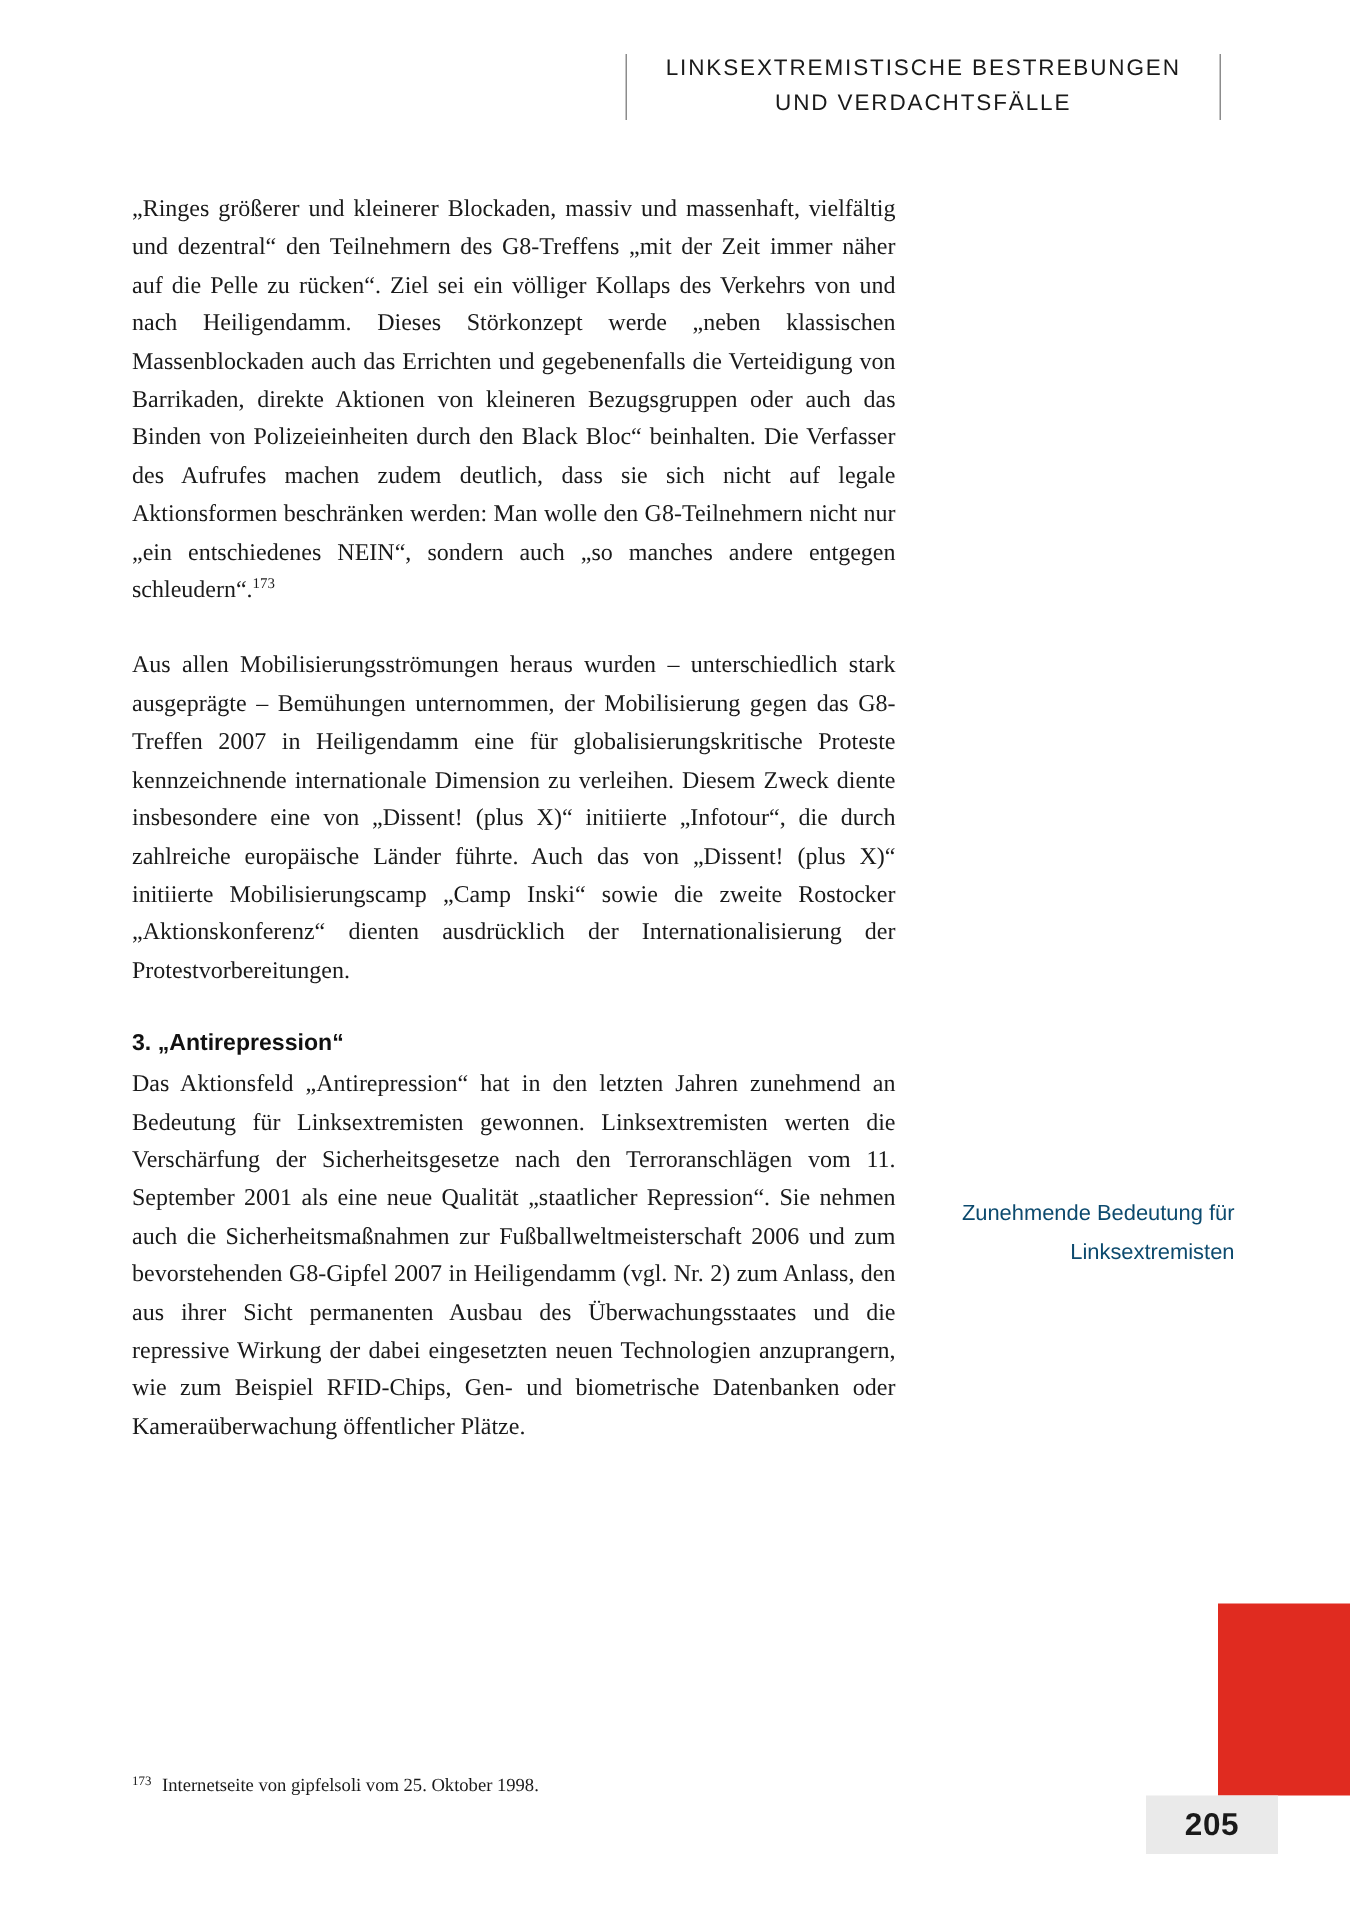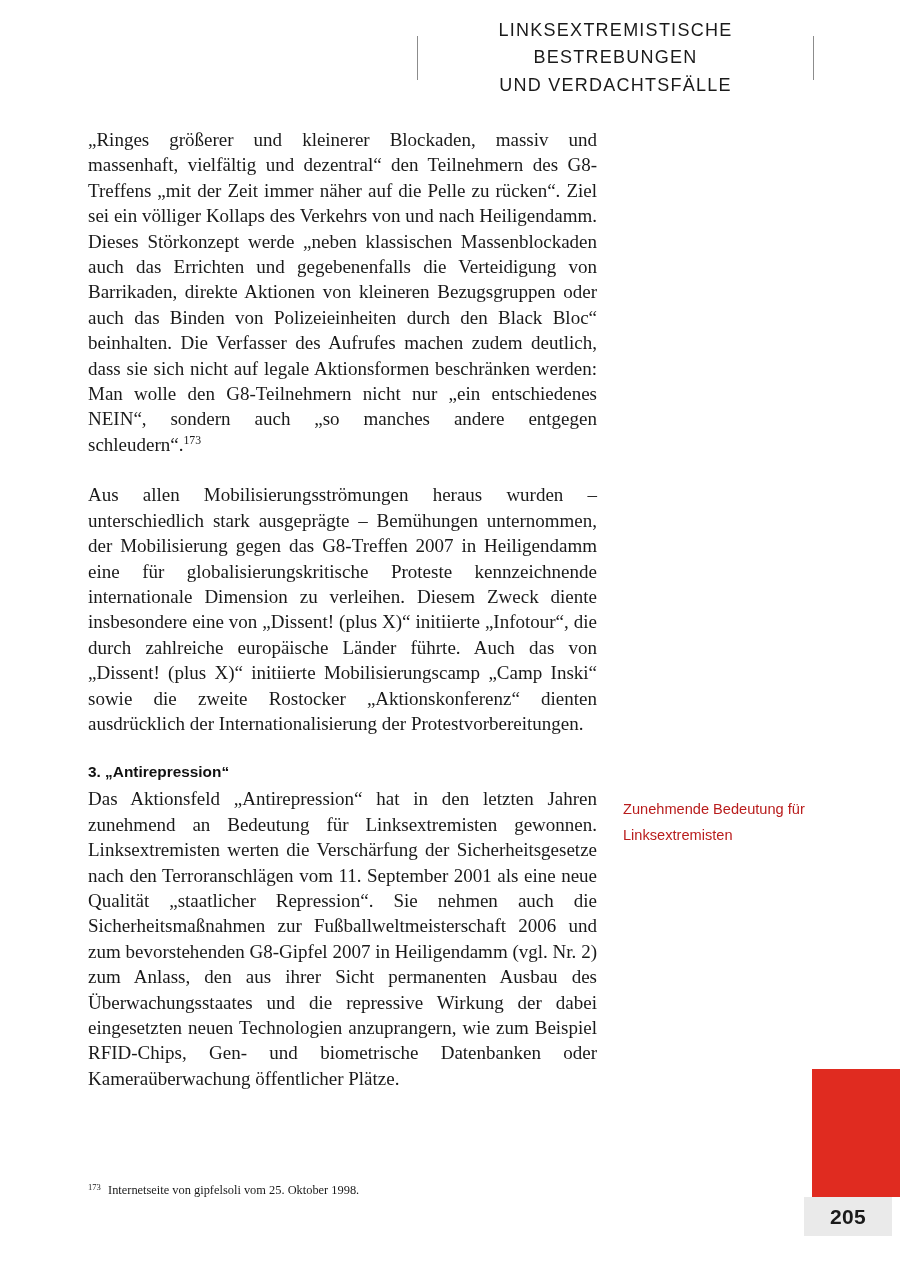--- a/index.html
+++ b/index.html
@@ -25,38 +25,38 @@
     height: 44px;
     border-left: 1px solid #8c8c8c;
     border-right: 1px solid #8c8c8c;
     box-sizing: border-box;
     display: flex;
     align-items: center;
     justify-content: center;
   }
   .running-head-text {
     font-family: "Liberation Sans", "DejaVu Sans", sans-serif;
-    font-size: 18px;
+    font-size: 15px;
     letter-spacing: 1.25px;
     line-height: 1.52;
     text-align: center;
     color: #1a1a1a;
     padding: 0 14px;
     white-space: pre-line;
   }
 
   
   .text-column {
     position: absolute;
     left: 88px;
     top: 127px;
     width: 509px;
   }
   .para {
-    font-size: 19px;
+    font-size: 16px;
     line-height: 25.4px;
     text-align: justify;
     text-justify: inter-word;
     margin: 0 0 25px 0;
     hyphens: manual;
   }
   .para:last-child { margin-bottom: 12px; }
   .para-tight { margin-bottom: 0; }
 
   .fn-ref {
@@ -78,22 +78,22 @@
 
   
   .margin-note {
     position: absolute;
     left: 623px;
     top: 796px;
     width: 200px;
     font-family: "Liberation Sans", "DejaVu Sans", sans-serif;
     font-size: 14.6px;
     line-height: 26px;
-    color: #b91c1c;
-    text-align: left;
+    color: #0c4a6e;
+    text-align: right;
   }
 
   
   .footnote {
     position: absolute;
     left: 88px;
     top: 1182px;
     width: 509px;
     font-size: 12.4px;
     line-height: 16px;
@@ -115,21 +115,21 @@
   .red-block {
     position: absolute;
     left: 812px;
     top: 1069px;
     width: 88px;
     height: 128px;
     background: #e02b20;
   }
   .folio {
     position: absolute;
-    left: 804px;
+    left: 764px;
     top: 1197px;
     width: 88px;
     height: 39px;
     background: #eaeaea;
     display: flex;
     align-items: center;
     justify-content: center;
   }
   .folio-number {
     font-family: "Liberation Sans", "DejaVu Sans", sans-serif;

